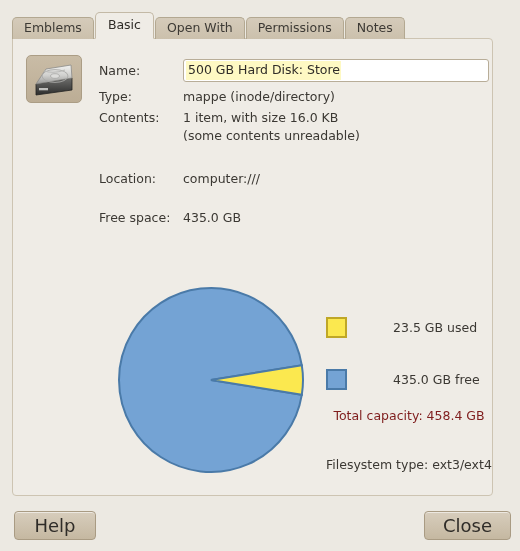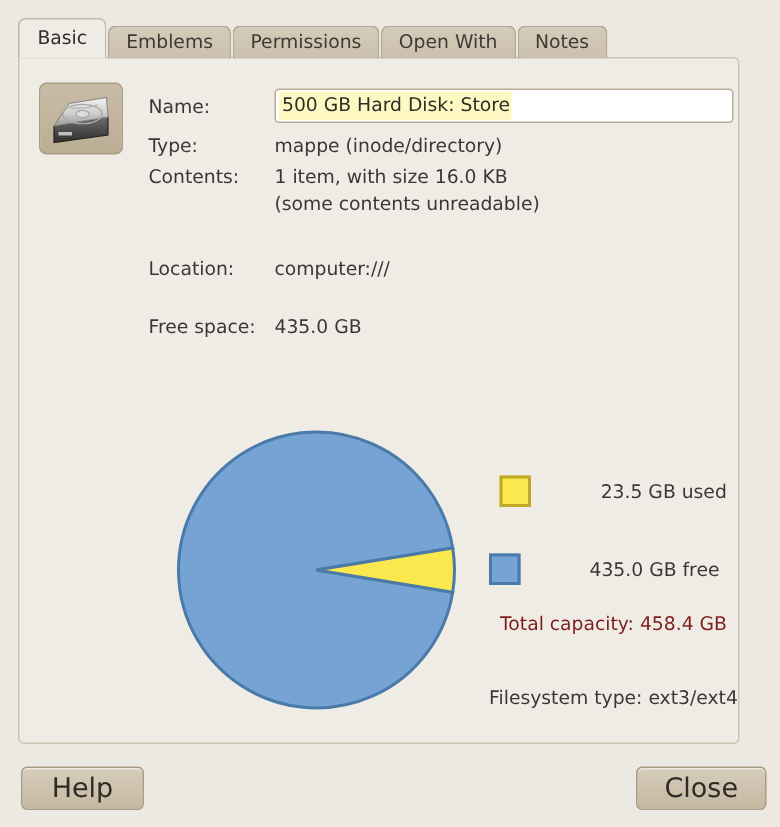--- a/index.html
+++ b/index.html
@@ -147,21 +147,21 @@
     position: absolute;
     left: 313px;
     top: 0;
     width: 166px;
   }
   .legend-row {
     display: flex;
     align-items: center;
     height: 26px;
   }
-  .legend-row.r1 { margin-top: 41px; justify-content: center; }
+  .legend-row.r1 { margin-top: 41px; }
   .legend-row.r2 { margin-top: 26px; }
   .swatch {
     width: 21px;
     height: 21px;
     flex: 0 0 21px;
     box-sizing: border-box;
   }
   .swatch.used { background: #fbe84f; border: 2px solid #bfa727; }
   .swatch.free { background: #74a3d4; border: 2px solid #4a7aa8; }
   .legend-label {
@@ -172,21 +172,20 @@
   }
   .cap-line {
     margin-top: 16px;
     text-align: center;
     font-size: 12.5px;
     color: #7f1d1d;
     white-space: nowrap;
   }
   .fs-line {
     margin-top: 34px;
-    text-align: center;
     font-size: 12.5px;
     color: #3b3833;
     white-space: nowrap;
   }
 
   
   .btn {
     position: absolute;
     height: 29px;
     min-width: 82px;
@@ -203,31 +202,31 @@
     box-shadow: inset 0 1px 0 rgba(255,255,255,0.55);
     cursor: default;
   }
   #help-btn  { left: 14px;  top: 511px; }
   #close-btn { left: 424px; top: 511px; }
 </style>
 </head>
 <body>
 
 <div class="tabstrip">
+  <div class="tab">
+    <span>Emblems</span>
+  </div>
   <div class="tab active">
     <span>Basic</span>
   </div>
   <div class="tab">
-    <span>Emblems</span>
+    <span>Open With</span>
   </div>
   <div class="tab">
     <span>Permissions</span>
-  </div>
-  <div class="tab">
-    <span>Open With</span>
   </div>
   <div class="tab">
     <span>Notes</span>
   </div>
 </div>
 
 <div class="panel">
 
   <div class="disk-icon-box">
     <svg width="54" height="46" viewBox="0 0 54 46">

